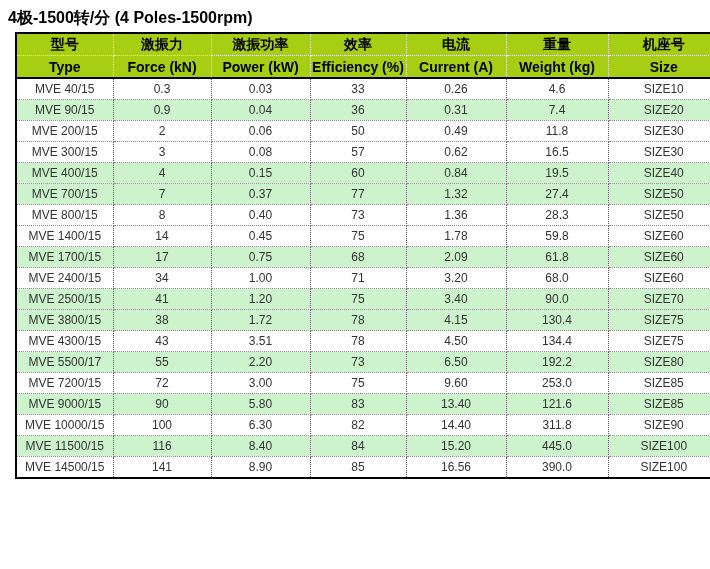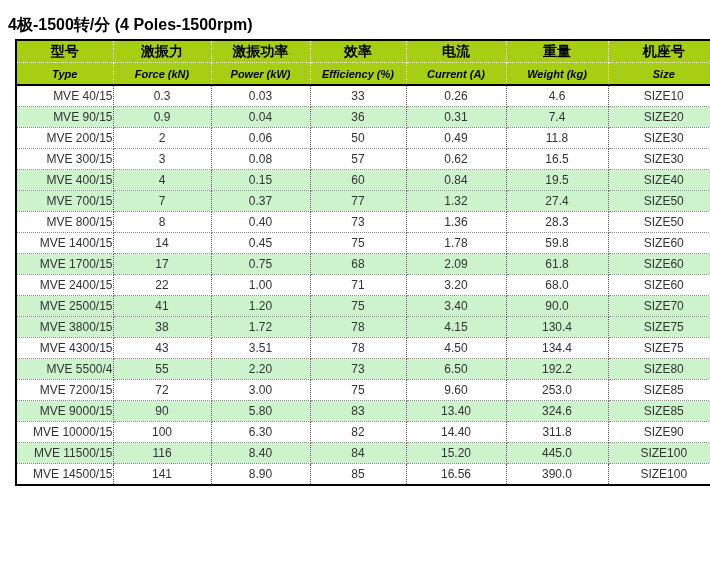--- a/index.html
+++ b/index.html
@@ -12,21 +12,21 @@
     width: 710px;
     height: 569px;
     background: #ffffff;
     overflow: hidden;
     box-sizing: border-box;
   }
   .title {
     font-size: 16px;
     font-weight: bold;
     color: #000000;
-    padding: 15px 0 0 8px;
+    padding: 8px 0 0 8px;
     height: 24px;
     line-height: 20px;
     letter-spacing: 0px;
     white-space: nowrap;
   }
   table.spec {
     border-collapse: collapse;
     table-layout: fixed;
     margin-left: 15px;
     width: 704px;
@@ -36,40 +36,40 @@
     background: #a6ce13;
     color: #000000;
     font-weight: bold;
     border: 1px dotted #ffffff;
     height: 21px;
     padding: 0;
     text-align: center;
     vertical-align: middle;
   }
   table.spec thead tr.cn th { font-size: 14px; }
-  table.spec thead tr.en th { font-size: 11px; font-style: italic; }
+  table.spec thead tr.en th { font-size: 14px; }
   table.spec thead { border-bottom: 2px solid #000000; }
   table.spec tbody td {
     border-right: 1px dotted #555555;
     border-left: 1px dotted #555555;
     border-top: 1px dotted #8a8a8a;
     border-bottom: 1px dotted #8a8a8a;
     height: 20px;
     font-size: 12px;
     color: #333333;
     text-align: center;
     vertical-align: middle;
     padding: 0;
     white-space: nowrap;
     overflow: hidden;
   }
   table.spec tbody tr.alt td { background: #cdf3cd; }
   table.spec tbody tr.plain td { background: #ffffff; }
   table.spec tbody td.col-type {
-    text-align: right;
+    text-align: center;
   }
 </style>
 </head>
 <body>
 
 <div class="page">
   <div class="title">4极-1500转/分 (4 Poles-1500rpm)</div>
 
   <table class="spec">
     <colgroup>
@@ -178,21 +178,21 @@
           <td class="col-type">MVE 1700/15</td>
           <td>17</td>
           <td>0.75</td>
           <td>68</td>
           <td>2.09</td>
           <td>61.8</td>
           <td>SIZE60</td>
         </tr>
         <tr class="plain">
           <td class="col-type">MVE 2400/15</td>
-          <td>22</td>
+          <td>34</td>
           <td>1.00</td>
           <td>71</td>
           <td>3.20</td>
           <td>68.0</td>
           <td>SIZE60</td>
         </tr>
         <tr class="alt">
           <td class="col-type">MVE 2500/15</td>
           <td>41</td>
           <td>1.20</td>
@@ -213,21 +213,21 @@
         <tr class="plain">
           <td class="col-type">MVE 4300/15</td>
           <td>43</td>
           <td>3.51</td>
           <td>78</td>
           <td>4.50</td>
           <td>134.4</td>
           <td>SIZE75</td>
         </tr>
         <tr class="alt">
-          <td class="col-type">MVE 5500/4</td>
+          <td class="col-type">MVE 5500/17</td>
           <td>55</td>
           <td>2.20</td>
           <td>73</td>
           <td>6.50</td>
           <td>192.2</td>
           <td>SIZE80</td>
         </tr>
         <tr class="plain">
           <td class="col-type">MVE 7200/15</td>
           <td>72</td>
@@ -236,21 +236,21 @@
           <td>9.60</td>
           <td>253.0</td>
           <td>SIZE85</td>
         </tr>
         <tr class="alt">
           <td class="col-type">MVE 9000/15</td>
           <td>90</td>
           <td>5.80</td>
           <td>83</td>
           <td>13.40</td>
-          <td>324.6</td>
+          <td>121.6</td>
           <td>SIZE85</td>
         </tr>
         <tr class="plain">
           <td class="col-type">MVE 10000/15</td>
           <td>100</td>
           <td>6.30</td>
           <td>82</td>
           <td>14.40</td>
           <td>311.8</td>
           <td>SIZE90</td>

